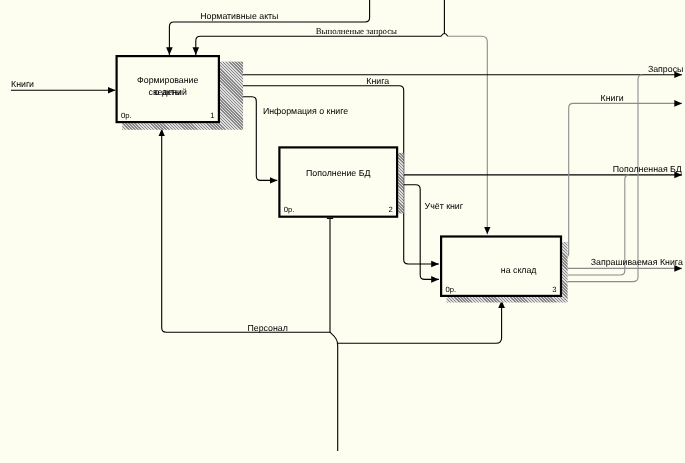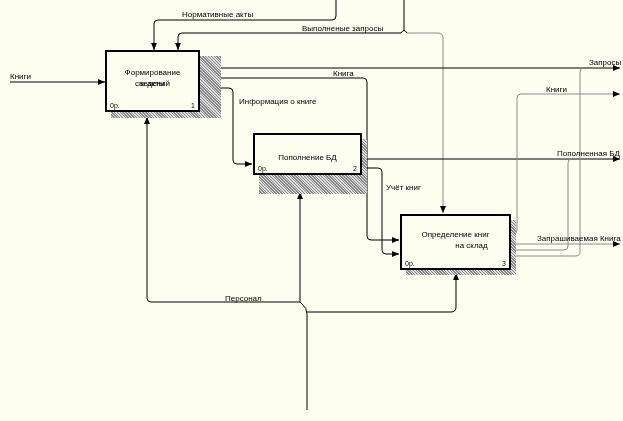--- a/index.html
+++ b/index.html
@@ -77,36 +77,35 @@
 
   <div class="shadow" style="left:111px; top:56px; width:110px; height:62px;"></div>
   <div class="box" style="left:105px; top:50px; width:95px; height:62px;padding-left:32px;">
     <div class="box-title" style="top:15px;">Формирование сведений</div>
     <div class="box-title" style="top:26px;">о акты</div>
     <span class="box-cost">0р.</span>
     <span class="box-num">1</span>
   </div>
 
   <div class="shadow" style="left:259px; top:139px; width:108px; height:55px;"></div>
-  <div class="box" style="left:253px; top:133px; width:109px; height:42px;">
+  <div class="box" style="left:253px; top:133px; width:109px; height:65px;">
     <div class="box-title" style="top:17px;">Пополнение БД</div>
     <span class="box-cost">0р.</span>
     <span class="box-num">2</span>
   </div>
 
   <div class="shadow" style="left:406px; top:220px; width:110px; height:55px;"></div>
   <div class="box" style="left:400px; top:214px; width:111px; height:56px;">
-    <div class="box-title" style="top:13px;">Определение книг</div>
     <div class="box-title" style="top:24px;padding-left:32px;">на склад</div>
     <span class="box-cost">0р.</span>
     <span class="box-num">3</span>
   </div>
 
   <span class="lbl" style="left:182px; top:10px;">Нормативные акты</span>
-  <span class="lbl" style="left:302px; top:24px;">Выполненые запросы</span>
+  <span class="lbl" style="left:287px; top:24px;font-family:Liberation Serif, serif;">Выполненые запросы</span>
   <span class="lbl" style="left:10px; top:72px;">Книги</span>
   <span class="lbl" style="left:333px; top:69px;">Книга</span>
   <span class="lbl" style="left:589px; top:58px;">Запросы</span>
   <span class="lbl" style="left:546px; top:85px;">Книги</span>
   <span class="lbl" style="left:239px; top:97px;">Информация о книге</span>
   <span class="lbl" style="left:557px; top:149px;">Пополненная БД</span>
   <span class="lbl" style="left:386px; top:183px;">Учёт книг</span>
   <span class="lbl" style="left:537px; top:234px;text-align:center;">Запрашиваемая Книга</span>
   <span class="lbl" style="left:225px; top:294px;">Персонал</span>
 </div>

